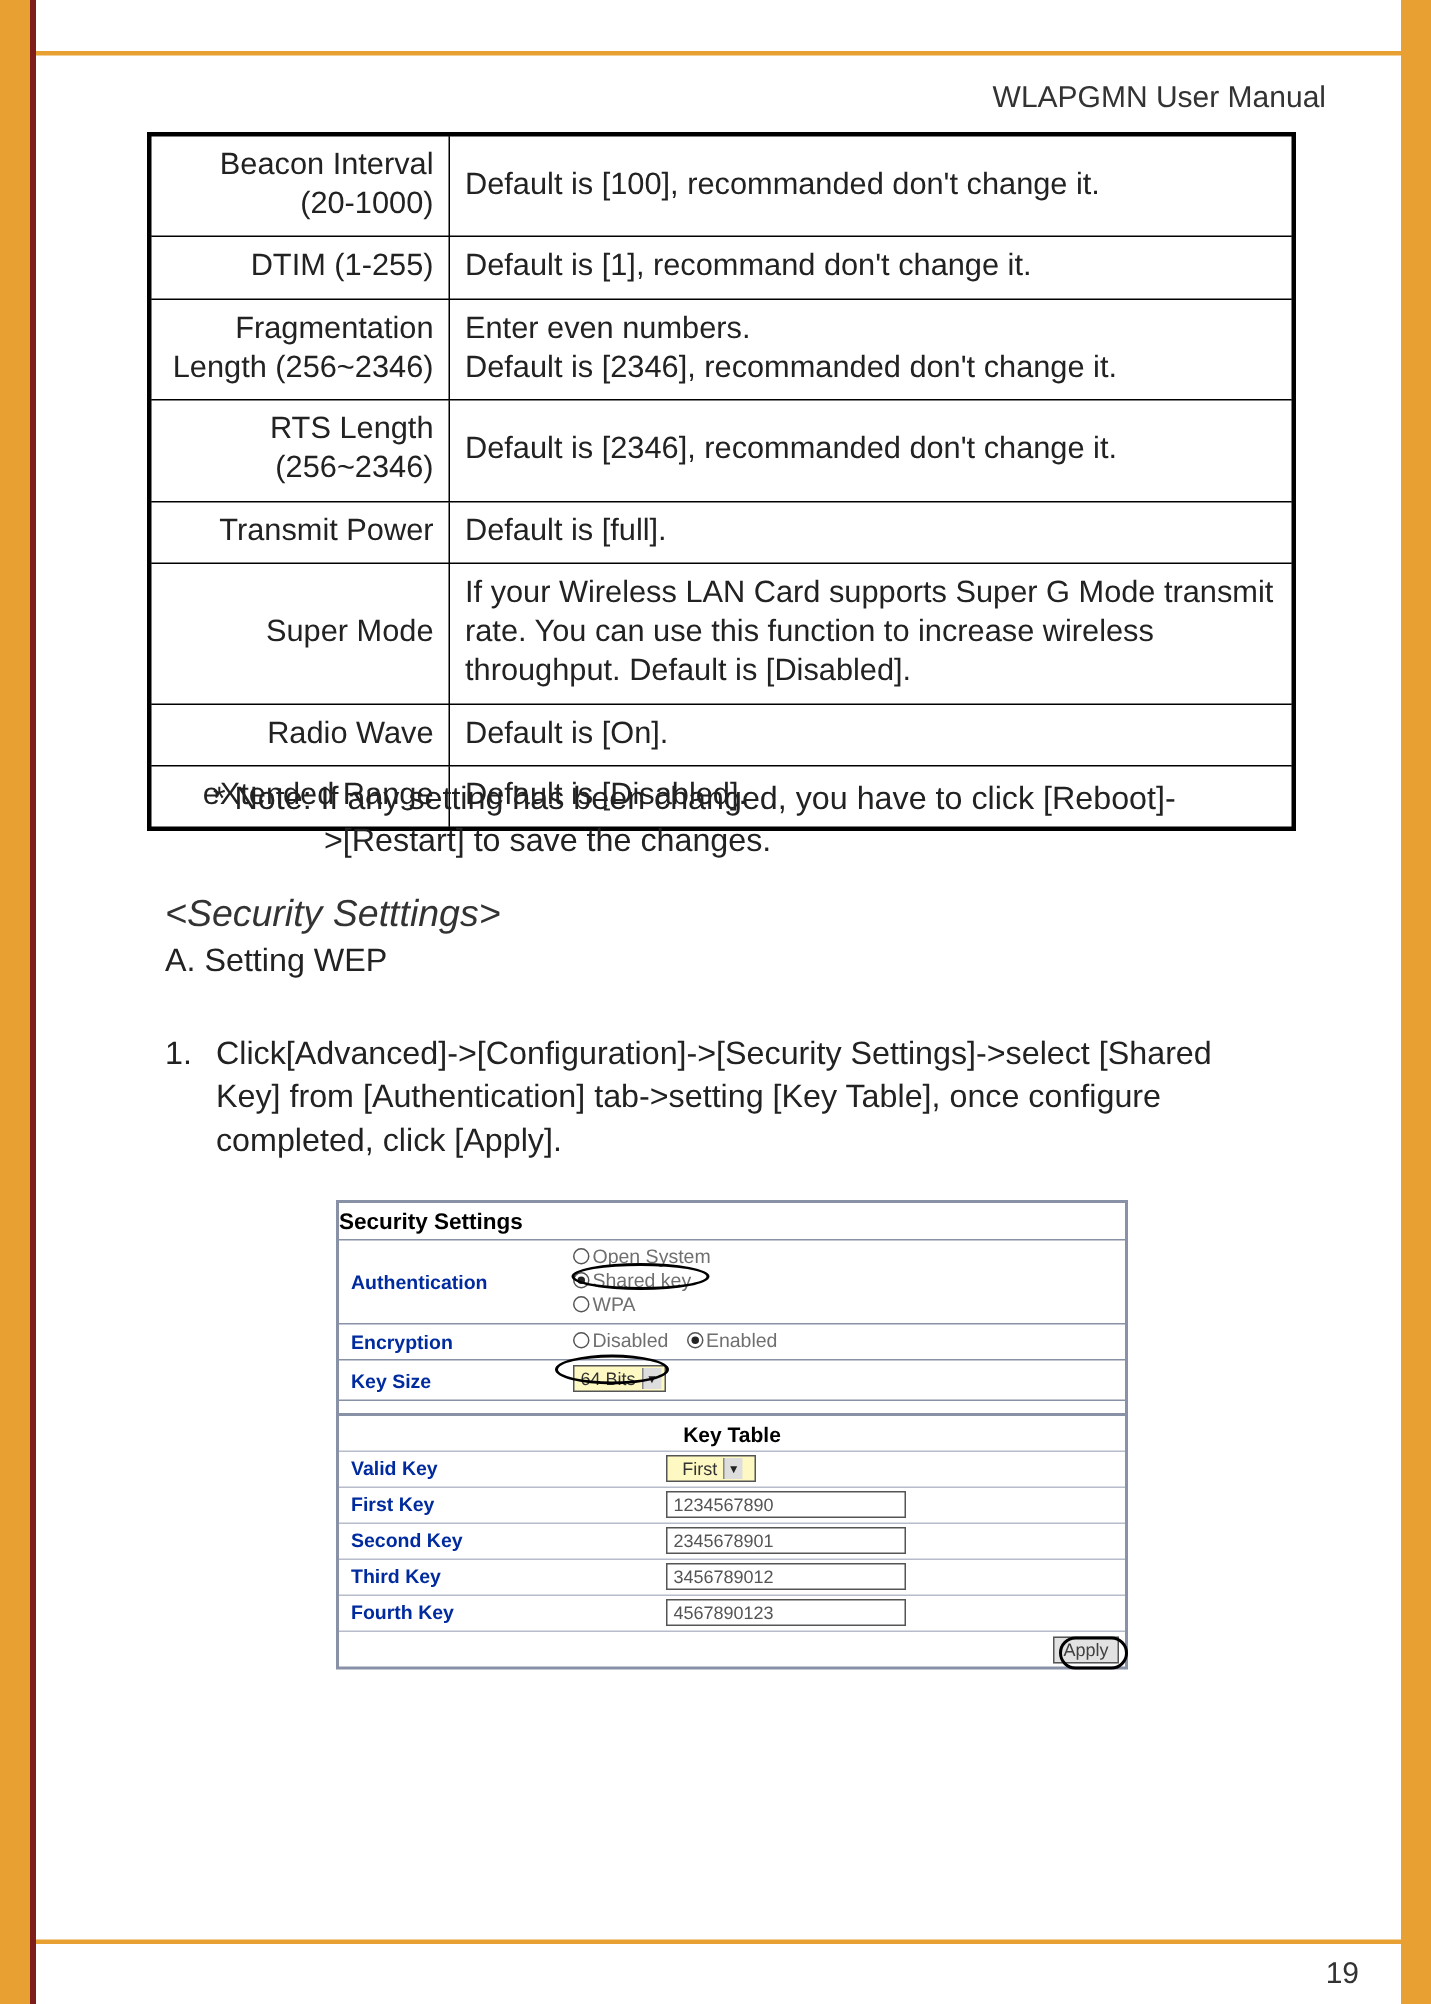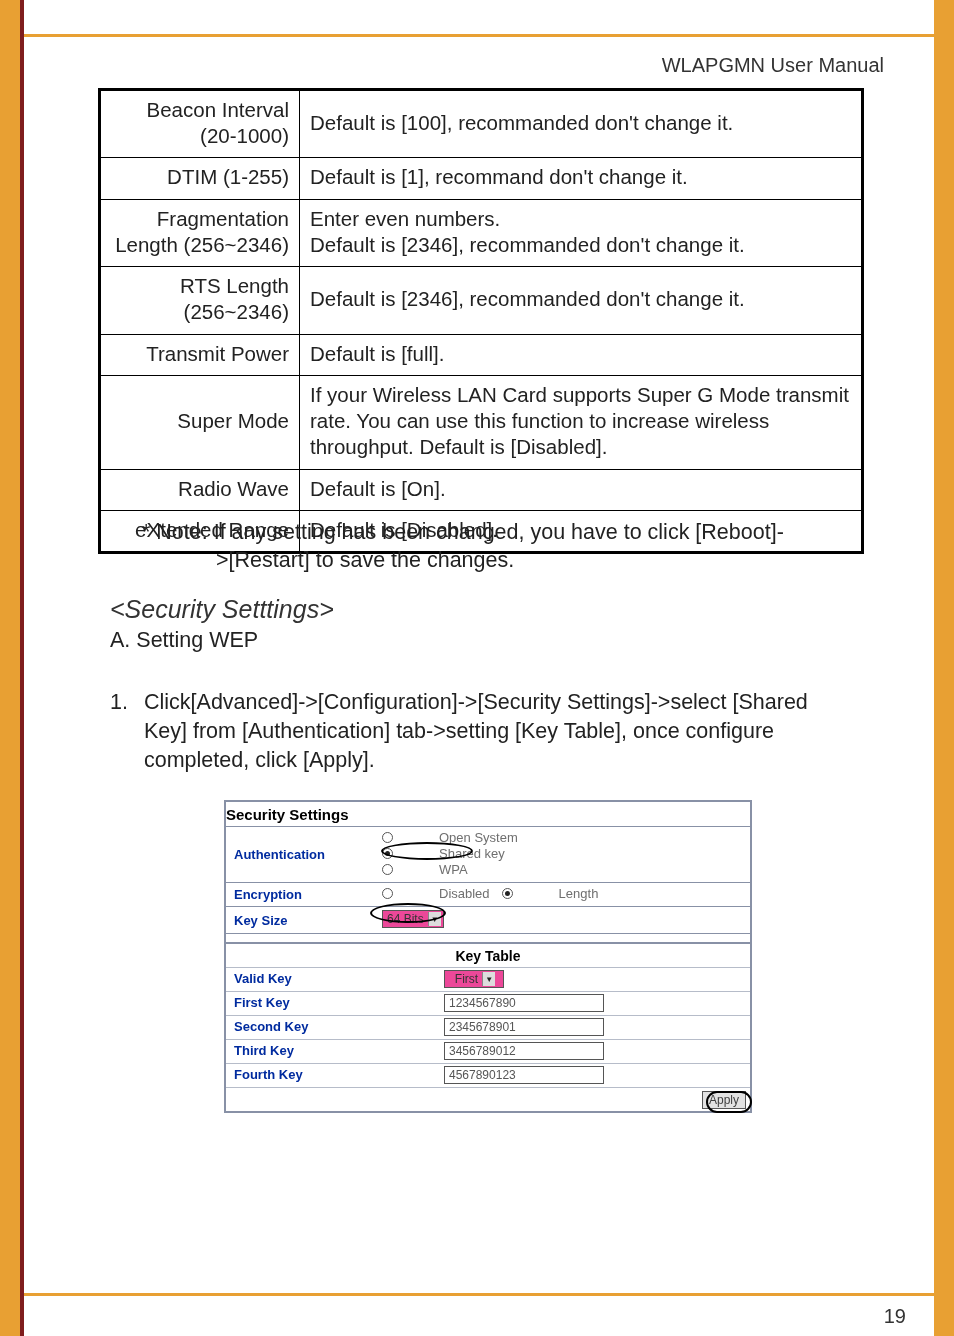--- a/index.html
+++ b/index.html
@@ -143,33 +143,33 @@
     vertical-align: middle;
   }
   .radio.sel::after {
     content: "";
     position: absolute;
     left: 2px; top: 2px;
     width: 5px; height: 5px;
     background: #222;
     border-radius: 50%;
   }
-  .opt { color: #6f6f6f; font-size: 13px; display:inline-flex; align-items:center; margin-right:8px;gap:44px;}
+  .opt { color: #6f6f6f; font-size: 13px; display:inline-flex; align-items:center; margin-right:8px;}
   .field-input {
     border: 1px solid #555;
     background: #fff;
     font-size: 12px;
     padding: 1px 4px;
     width: 160px;
     color: #555;
     height: 18px;
   }
   .dropdown {
     border: 1px solid #555;
-    background: #ec4899;
+    background: #fef9c3;
     font-size: 12px;
     padding: 1px 2px 1px 4px;
     color: #333;
     display: inline-flex;
     align-items: center;
     height: 18px;
   }
   .dd-btn {
     width: 13px;
     height: 14px;
@@ -319,21 +319,21 @@
 
     <div class="ss-row">
       <div class="ss-label">Encryption</div>
       <div class="ss-field">
         <span class="opt">
             <span class="radio"></span>
             <span>Disabled</span>
           </span>
         <span class="opt">
             <span class="radio sel"></span>
-            <span>Length</span>
+            <span>Enabled</span>
           </span>
       </div>
     </div>
 
     <div class="ss-row" style="border-bottom:1px solid #8891a6;">
       <div class="ss-label">Key Size</div>
       <div class="ss-field">
         <span class="dropdown">
           <span>64 Bits</span>
           <span class="dd-btn">▼</span>

